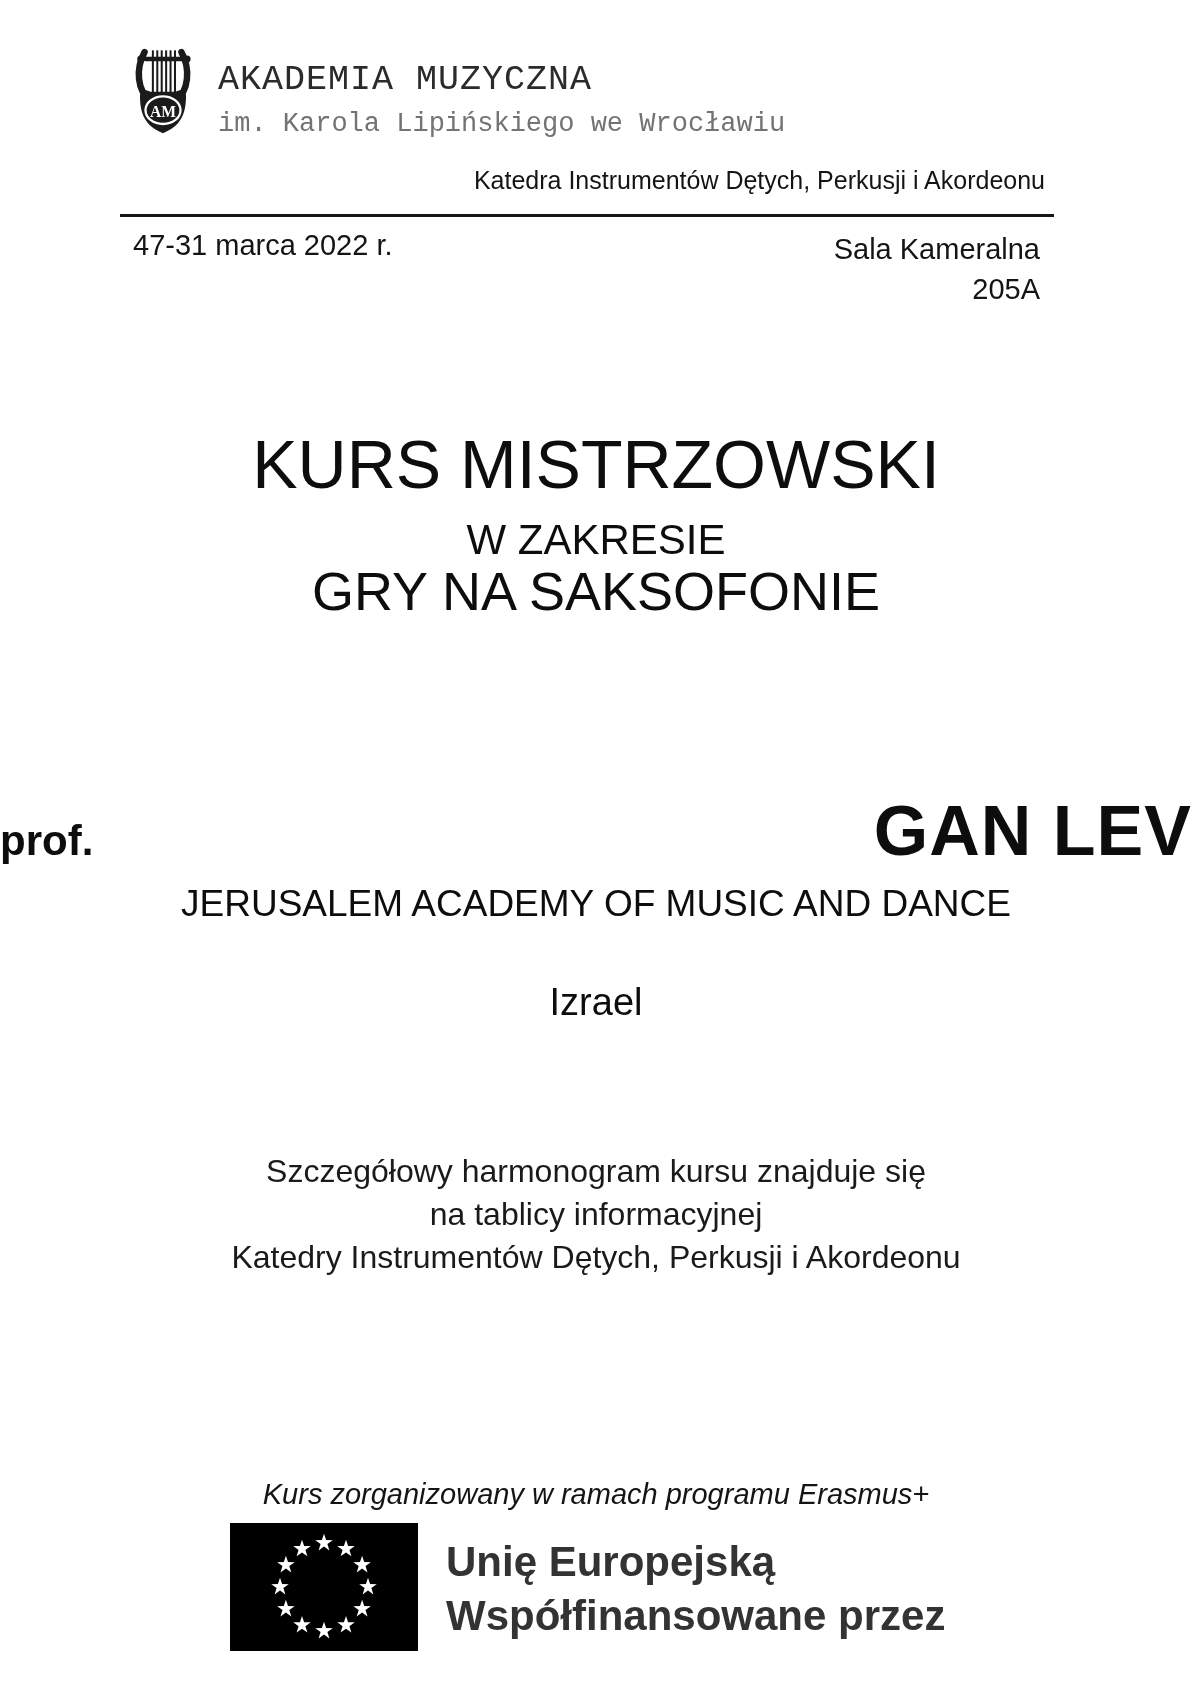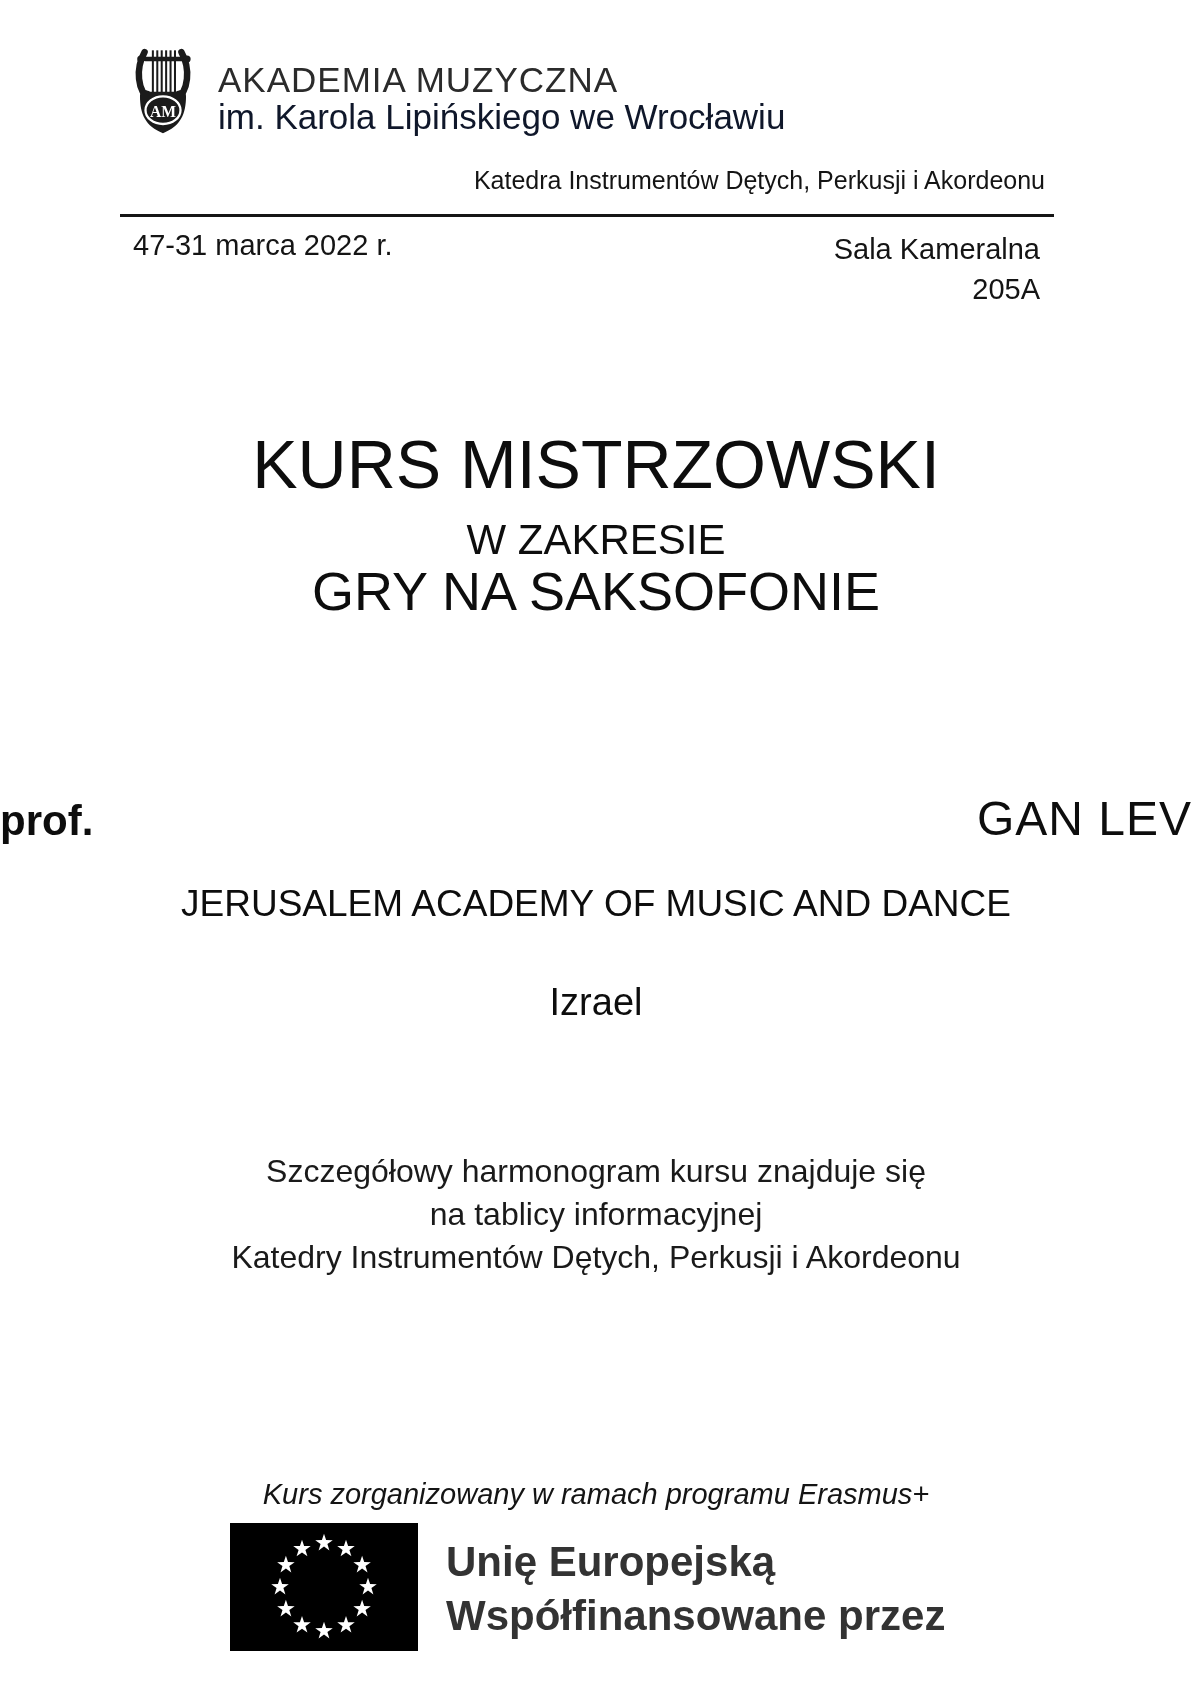--- a/index.html
+++ b/index.html
@@ -8,35 +8,35 @@
     width:1192px;height:1684px;
     margin:0 auto;
     background:#ffffff;
     font-family:"Liberation Sans", sans-serif;
     color:#1c1c1c;
     overflow:hidden;
   }
   
   .logo-block{position:absolute;left:128px;top:42px;display:flex;align-items:flex-start;gap:20px;}
   .logo-svg{display:block;}
-  .logo-text{padding-top:18px;}
+  .logo-text{padding-top:18px;font-family:Liberation Mono, monospace;}
   .org-name{font-size:35px;letter-spacing:1px;color:#2b2b2b;line-height:40px;}
-  .org-subtitle{font-size:35px;color:#0f172a;line-height:33px;margin-top:0;}
+  .org-subtitle{font-size:27px;color:#737373;line-height:33px;margin-top:8px;}
   .department{position:absolute;right:147px;top:166px;font-size:25px;color:#141414;}
   .rule{position:absolute;left:120px;right:138px;top:214px;border-top:3px solid #161616;}
   .date-range{position:absolute;left:133px;top:229px;font-size:29px;color:#141414;}
   .venue{position:absolute;right:152px;top:229px;text-align:right;font-size:29px;line-height:40px;color:#141414;}
   
   .center-line{position:absolute;left:0;width:100%;text-align:center;color:#0d0d0d;}
   .title-1{top:432px;font-size:68px;line-height:64px;}
   .title-2{top:516px;font-size:42px;line-height:48px;}
   .title-3{top:560px;font-size:54px;line-height:62px;}
   .prof-line{position:absolute;left:0;width:100%;top:791px;display:flex;justify-content:space-between;align-items:baseline;gap:13px;color:#0d0d0d;}
   .prof-prefix{font-size:42px;font-weight:bold;}
-  .prof-name{font-size:48px;font-weight:normal;letter-spacing:1px;}
+  .prof-name{font-size:70px;font-weight:bold;letter-spacing:1px;}
   .institution{top:882px;font-size:37px;line-height:44px;}
   .country{top:980px;font-size:38px;line-height:44px;}
   .schedule-note{position:absolute;left:0;width:100%;top:1114px;text-align:center;font-size:32px;line-height:43px;color:#1a1a1a;margin-top:36px;}
   .erasmus-note{position:absolute;left:0;width:100%;top:1474px;text-align:center;font-size:29px;line-height:40px;font-style:italic;color:#141414;}
   
   .eu-flag{position:absolute;left:230px;top:1523px;}
   .eu-text{position:absolute;left:446px;top:1535px;font-size:42px;line-height:54px;font-weight:bold;color:#333333;}
 </style>
 </head>
 <body>

